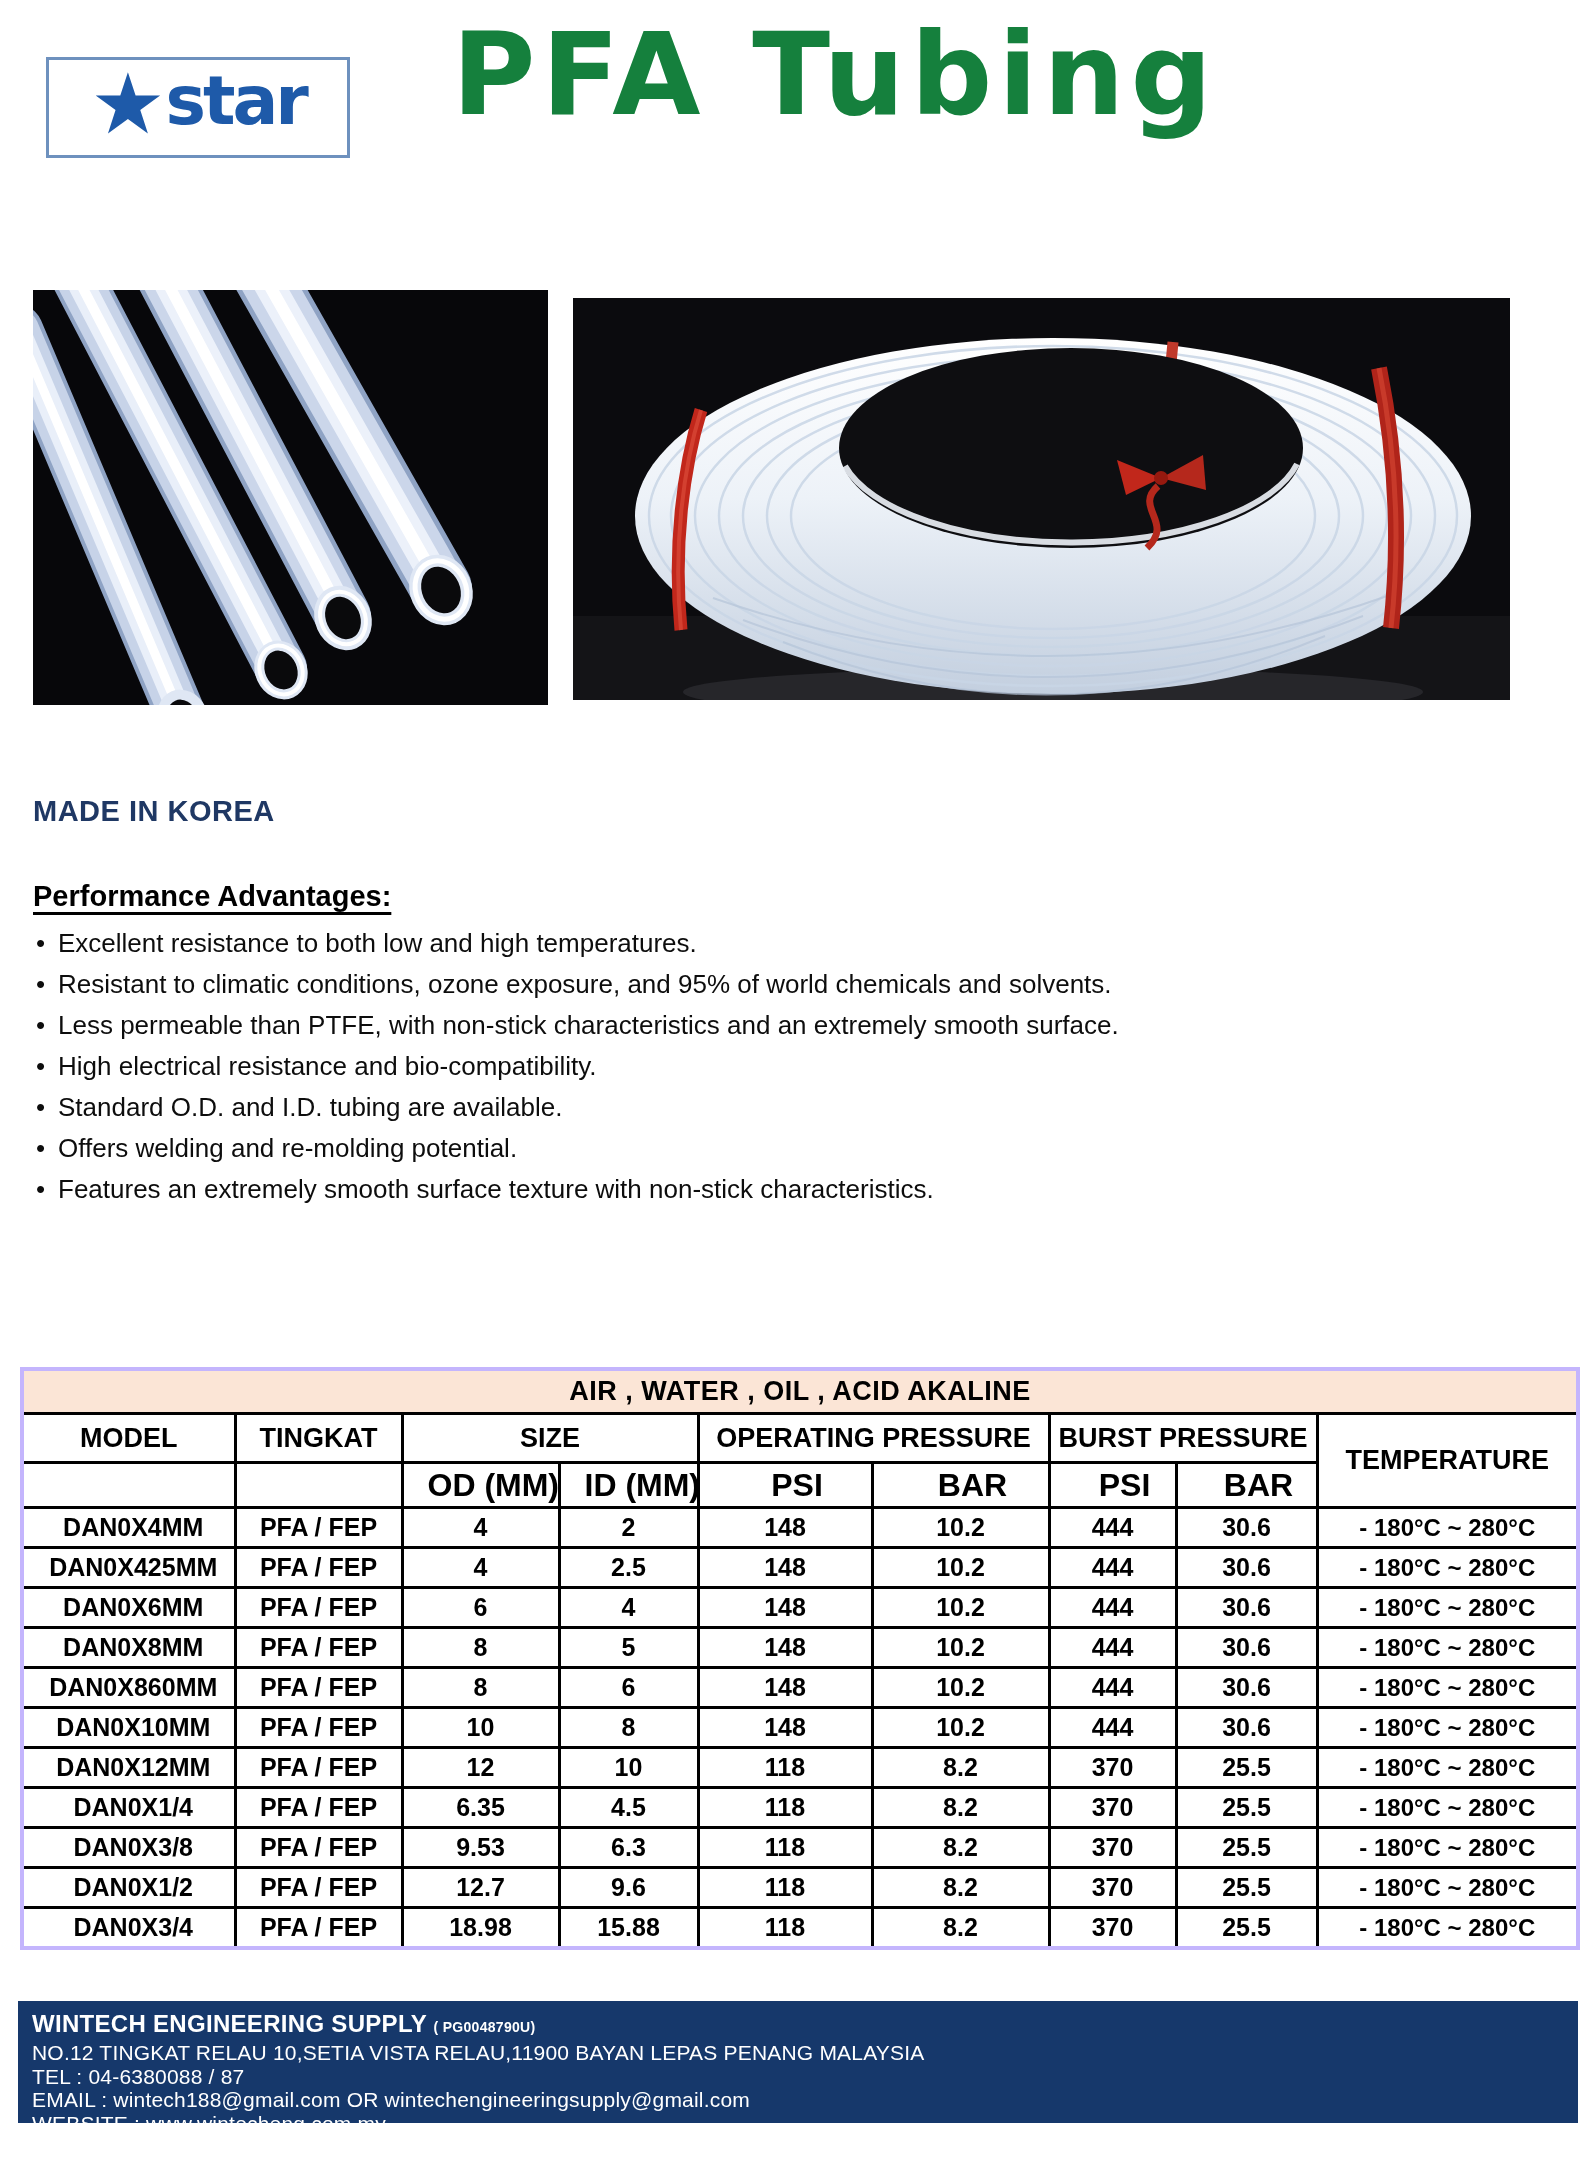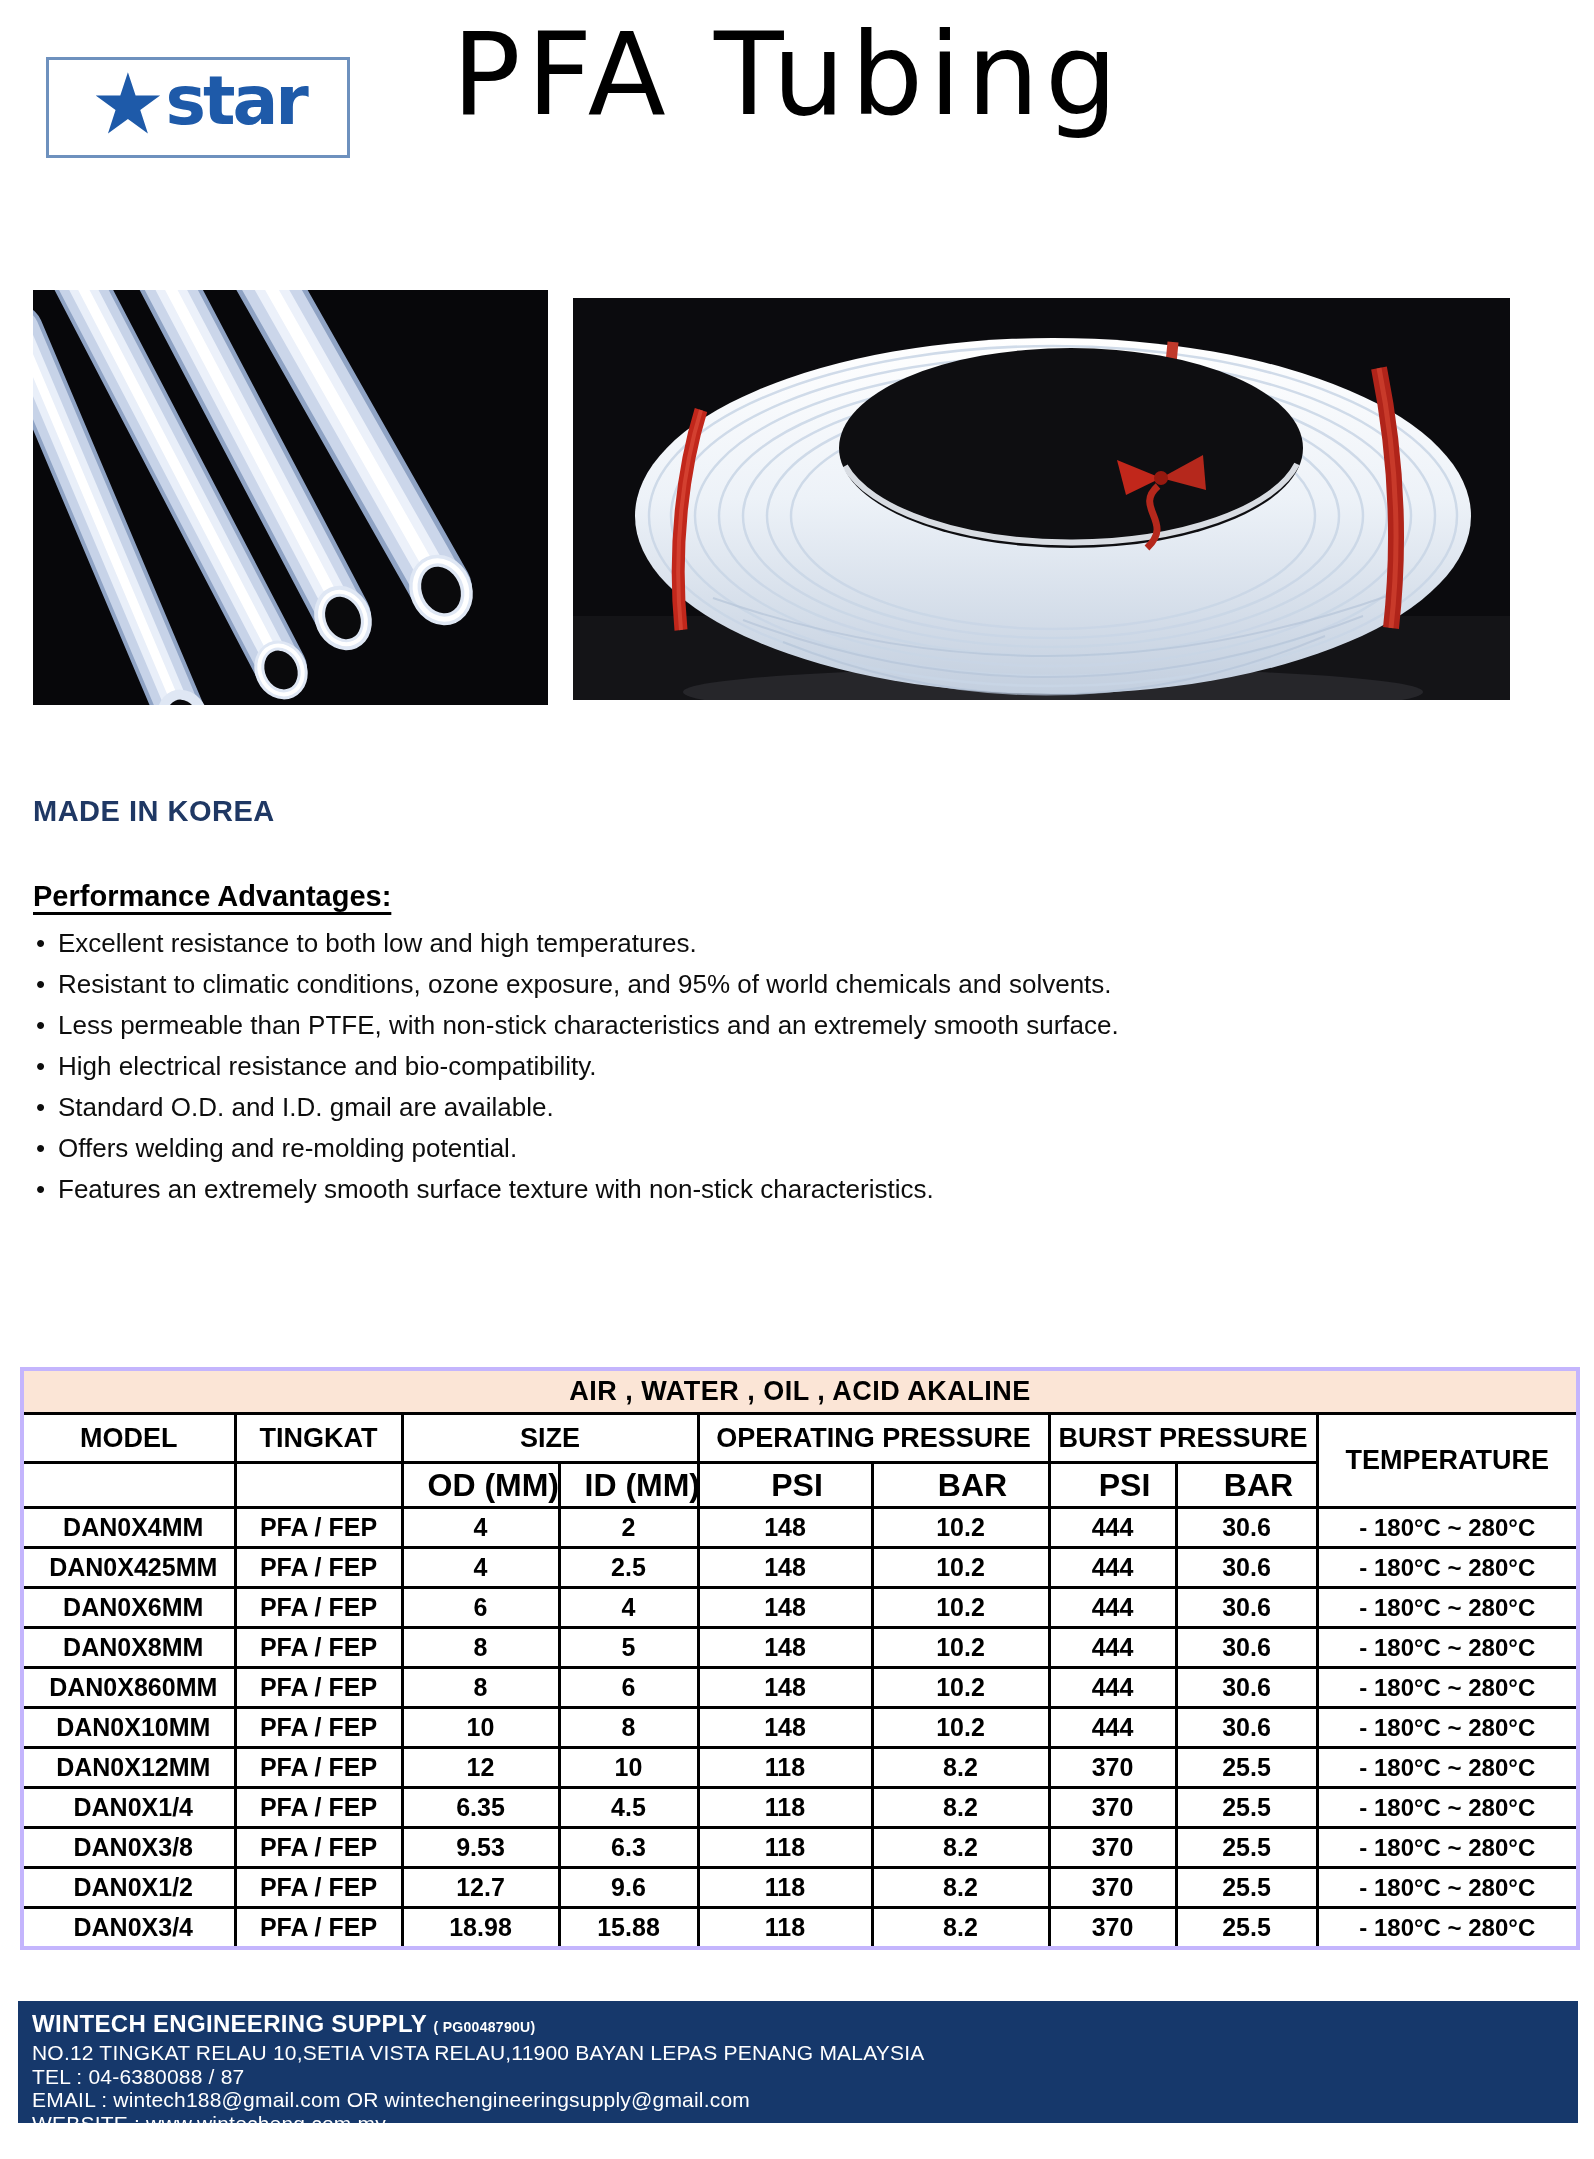--- a/index.html
+++ b/index.html
@@ -6,22 +6,22 @@
   .page{position:relative;width:1594px;height:2159px;background:#ffffff;overflow:hidden;
         font-family:"Liberation Sans",sans-serif;}
 
   
   .logo-box{position:absolute;left:46px;top:57px;width:304px;height:101px;
             border:3px solid #6E91BE;box-sizing:border-box;
             display:flex;align-items:center;justify-content:center;background:#fff;}
   .logo-star{color:#1E5AA9;font-size:84px;line-height:1;margin-top:-8px;}
   .logo-text{color:#1E5AA9;font-size:68px;font-weight:bold;letter-spacing:-3px;line-height:1;
              font-family:"DejaVu Sans",sans-serif;margin-top:-14px;}
-  .page-title{position:absolute;left:452px;top:8px;font-size:114px;font-weight:normal;
-              color:#000000;letter-spacing:6px;font-family:"DejaVu Sans",sans-serif;white-space:nowrap;}
+  .page-title{position:absolute;left:452px;top:8px;font-size:114px;font-weight:bold;
+              color:#15803d;letter-spacing:6px;font-family:"DejaVu Sans",sans-serif;white-space:nowrap;}
 
   
   .img-left{position:absolute;left:33px;top:290px;width:515px;height:415px;}
   .img-right{position:absolute;left:573px;top:298px;width:937px;height:402px;}
 
   
   .made-in{position:absolute;left:33px;top:795px;font-size:29px;font-weight:bold;
            color:#1F3864;letter-spacing:.5px;}
   .adv-heading{position:absolute;left:33px;top:880px;font-size:29px;font-weight:bold;color:#000;
                text-decoration:underline;text-decoration-thickness:3px;text-underline-offset:6px;}
@@ -156,21 +156,21 @@
     </g>
   </svg>
 
   <div class="made-in">MADE IN KOREA</div>
   <div class="adv-heading">Performance Advantages:</div>
   <ul class="bullets">
       <li>Excellent resistance to both low and high temperatures.</li>
       <li>Resistant to climatic conditions, ozone exposure, and 95% of world chemicals and solvents.</li>
       <li>Less permeable than PTFE, with non-stick characteristics and an extremely smooth surface.</li>
       <li>High electrical resistance and bio-compatibility.</li>
-      <li>Standard O.D. and I.D. gmail are available.</li>
+      <li>Standard O.D. and I.D. tubing are available.</li>
       <li>Offers welding and re-molding potential.</li>
       <li>Features an extremely smooth surface texture with non-stick characteristics.</li>
     </ul>
 
   <div class="table-wrap">
     <table class="spec">
       <colgroup>
         <col style="width:213px">
           <col style="width:167px">
           <col style="width:157px">

